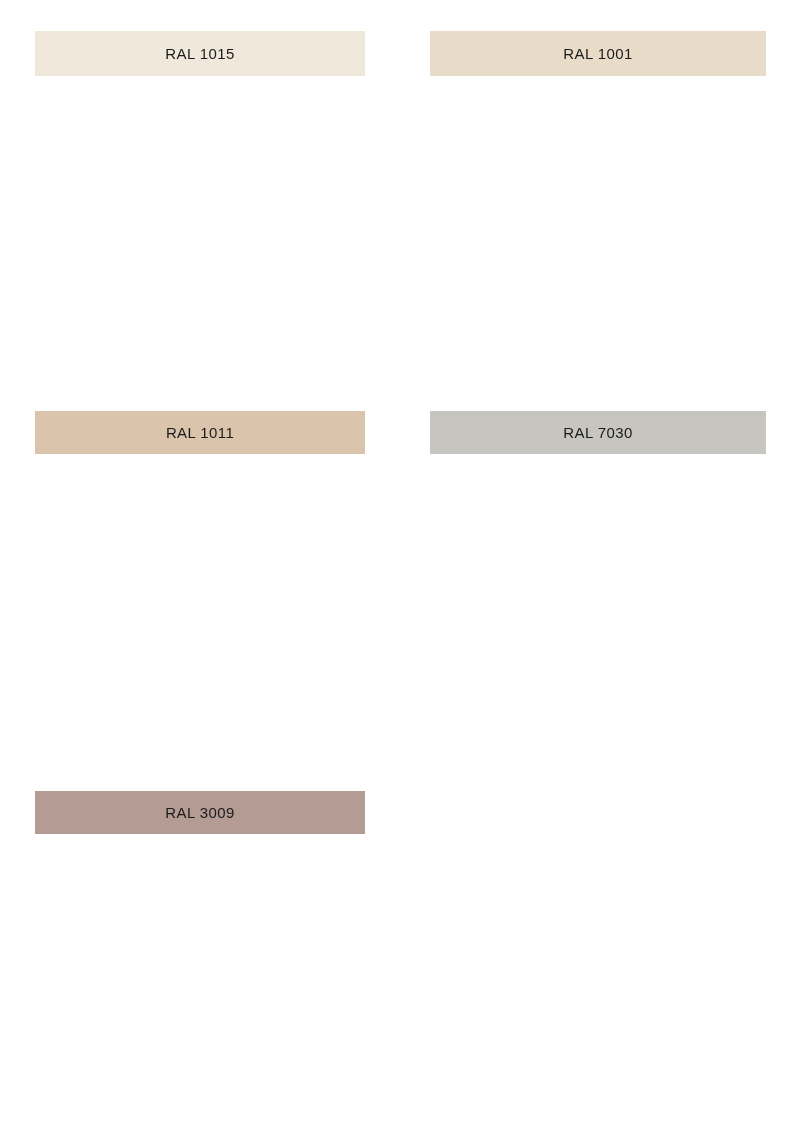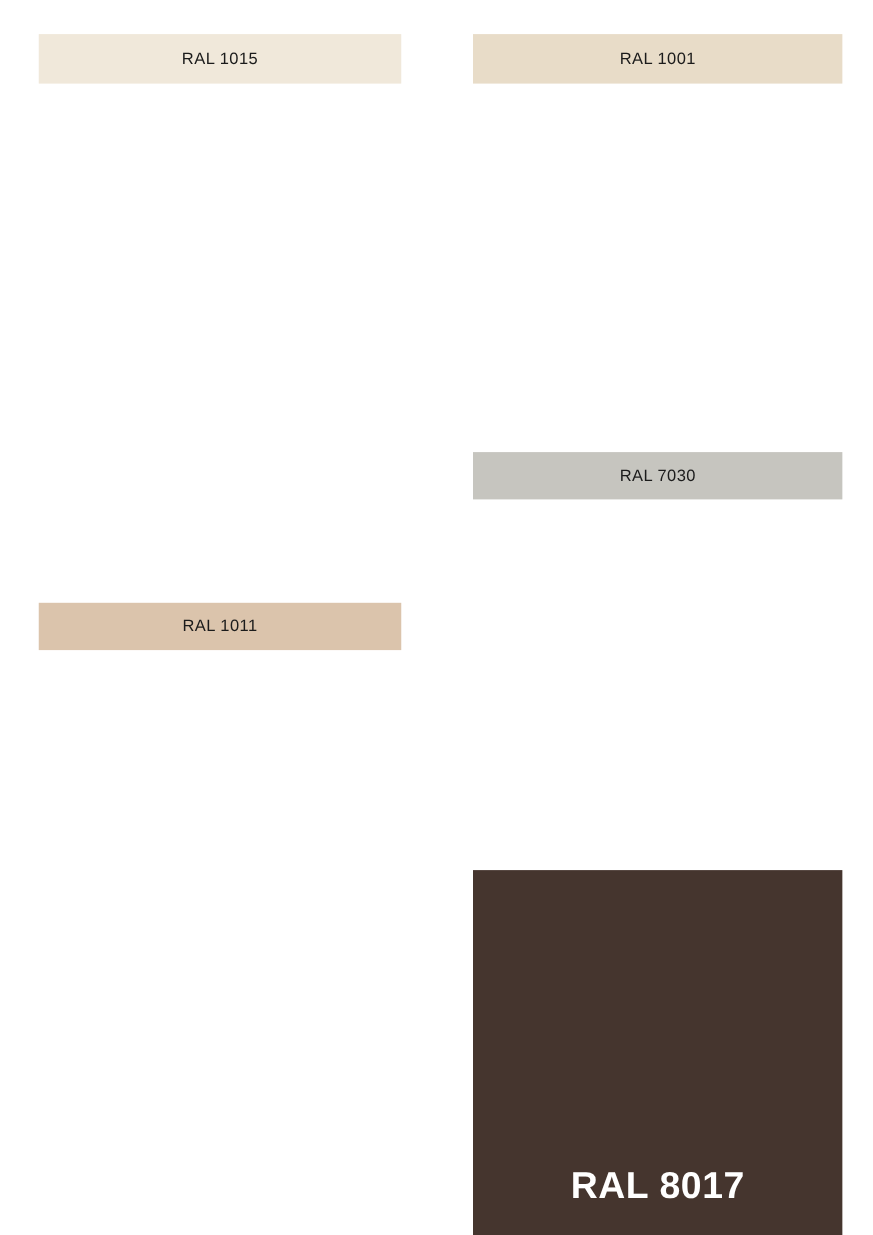--- a/index.html
+++ b/index.html
@@ -67,21 +67,21 @@
     color: #ffffff;
   }
 
   
   #card-ral-1015 { left: 35px;  top: 31px;   width: 330px; height: 332px; }
   #card-ral-1015 .swatch-label-band { height: 45px; }
 
   #card-ral-1001 { left: 430px; top: 31px;   width: 336px; height: 332px; }
   #card-ral-1001 .swatch-label-band { height: 45px; }
 
-  #card-ral-1011 { left: 35px;  top: 411px;  width: 330px; height: 316px; align-items: center; }
+  #card-ral-1011 { left: 35px;  top: 411px;  width: 330px; height: 316px; }
   #card-ral-1011 .swatch-label-band { height: 43px; }
 
   #card-ral-7030 { left: 430px; top: 411px;  width: 336px; height: 393px; }
   #card-ral-7030 .swatch-label-band { height: 43px; }
 
   #card-ral-3009 { left: 35px;  top: 791px;  width: 330px; height: 332px; }
   #card-ral-3009 .swatch-label-band { height: 43px; }
 
   #card-ral-8017 { left: 430px; top: 791px;  width: 336px; height: 332px; }
 </style>
@@ -111,20 +111,21 @@
     </div>
   </div>
 
   <div class="swatch-card" id="card-ral-7030">
     <div class="swatch-chip" style="background: rgb(145, 142, 136);"></div>
     <div class="swatch-label-band" style="background: rgb(198, 197, 191);">
       <span class="swatch-label" style="color: rgb(27, 27, 27);">RAL 7030</span>
     </div>
   </div>
 
-
-  <div class="swatch-card inset" id="card-ral-8017">
-    <div class="swatch-chip" style="background: rgb(69, 53, 46);">
-      <span class="swatch-label" style="color: rgb(255, 255, 255);">RAL 8017</span>
+  <div class="swatch-card" id="card-ral-3009">
+    <div class="swatch-chip" style="background: rgb(102, 50, 42);"></div>
+    <div class="swatch-label-band" style="background: rgb(180, 155, 148);">
+      <span class="swatch-label" style="color: rgb(27, 27, 27);">RAL 3009</span>
     </div>
   </div>
+
 
 </div>
 
 </body></html>

